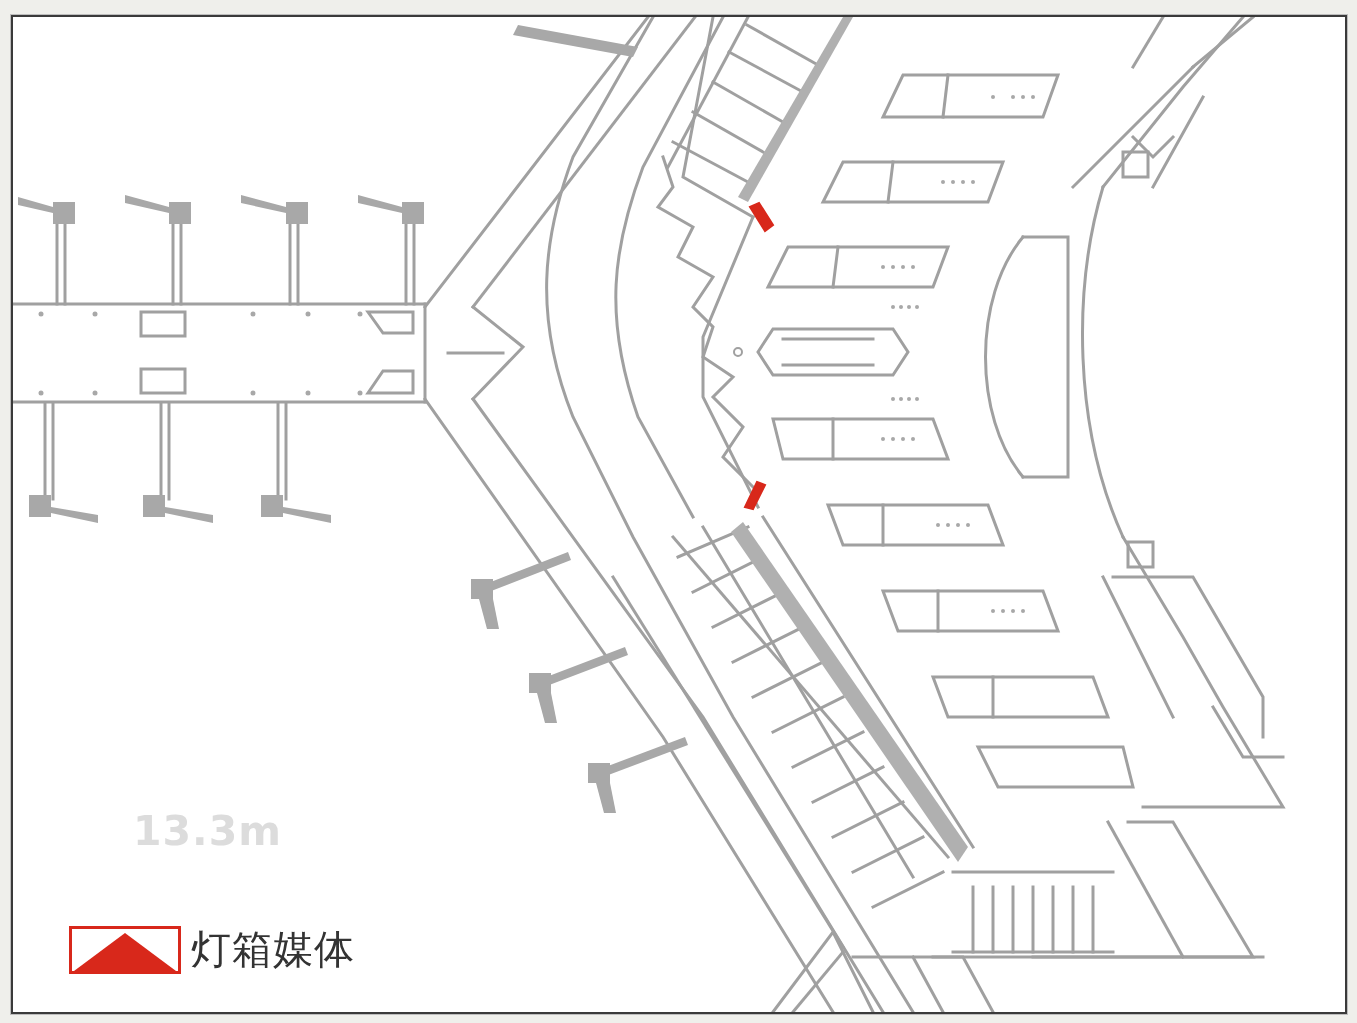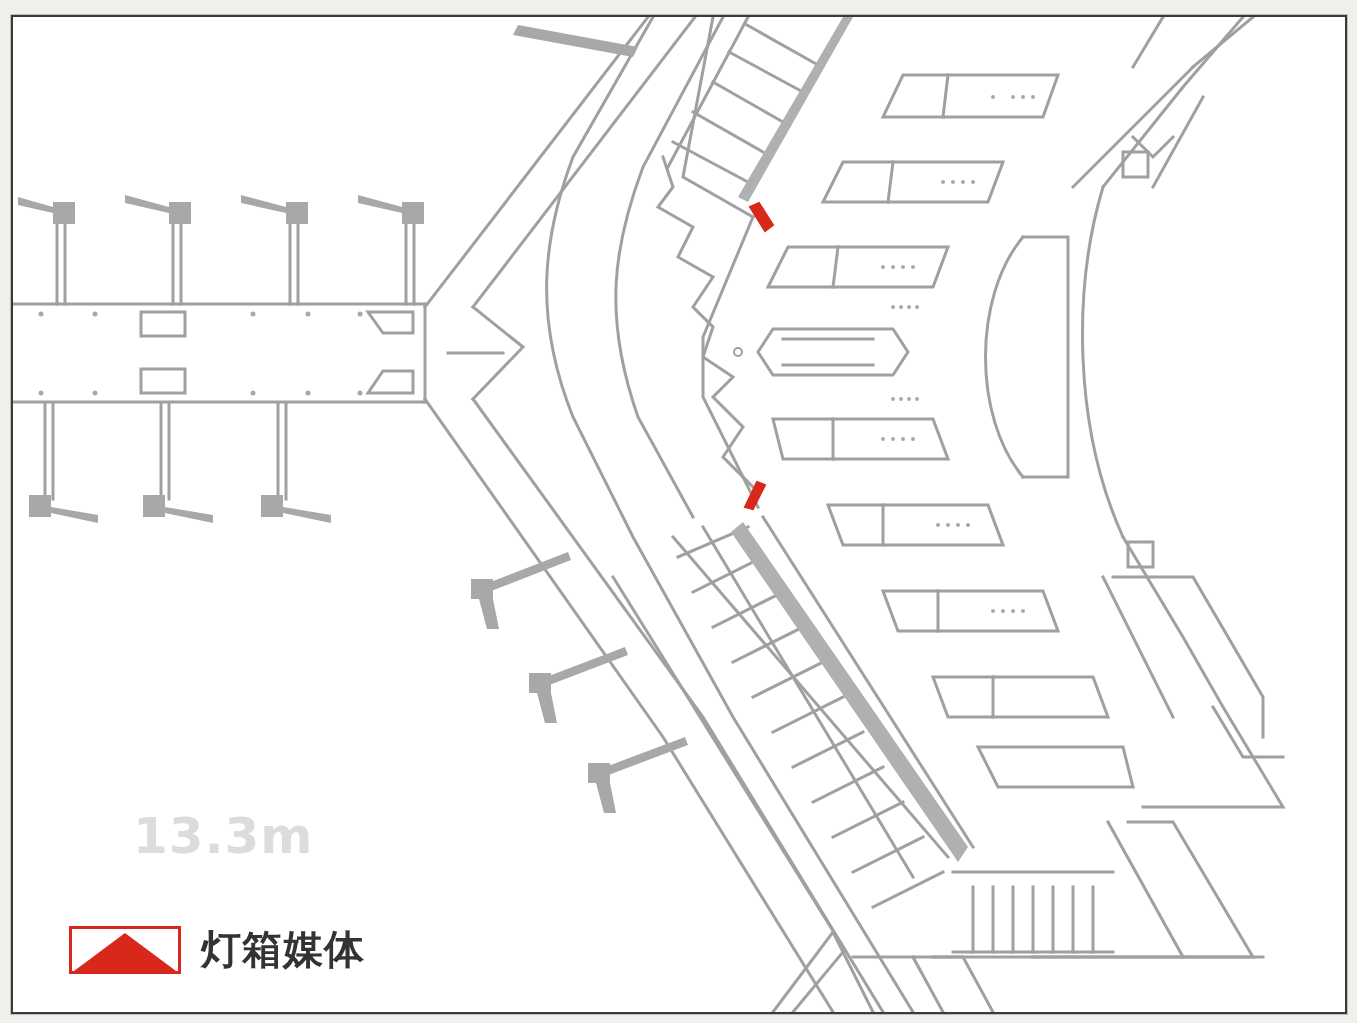--- a/index.html
+++ b/index.html
@@ -18,45 +18,44 @@
     border: 2px solid #3a3a3a;
     box-shadow: 0 0 0 1px #bdbdbd;
     overflow: hidden;
   }
   .plan { position: absolute; left: 0; top: 0; width: 1332px; height: 995px; }
   .height-label {
     position: absolute;
     left: 120px; top: 790px;
     font-family: "DejaVu Sans", sans-serif;
     font-weight: bold;
-    font-size: 50px;
+    font-size: 41px;
     color: #dcdcdc;
     letter-spacing: 1px;
   }
   .legend {
     position: absolute;
     left: 56px; top: 905px;
     display: flex; align-items: center;
   }
   .legend-swatch {
     width: 112px; height: 48px;
     box-sizing: border-box;
     border: 3px solid #d8281b;
     background: #fff;
     position: relative;
     overflow: hidden;
   }
   .legend-swatch svg { position: absolute; left: 0; top: 0; }
   .legend-label {
-    margin-left: 20px;
+    margin-left: 10px;
     font-family: "DejaVu Sans", sans-serif;
     font-size: 40px;
     color: #333333;
     letter-spacing: 1px;
-    font-weight: bold;
   }
 </style>
 </head>
 <body>
 
 <div class="frame">
 
   <svg class="plan" viewBox="0 0 1332 995" xmlns="http://www.w3.org/2000/svg">
     <g fill="none" stroke="#a0a0a0" stroke-width="3" stroke-linecap="square">
 

